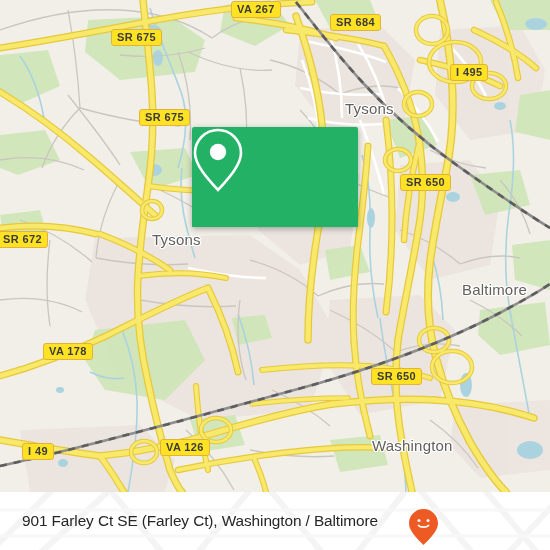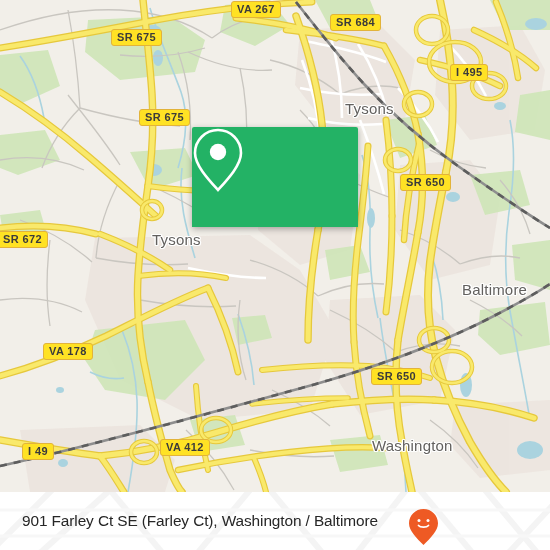--- a/index.html
+++ b/index.html
@@ -450,21 +450,21 @@
     <div class="shield" style="left:231px; top:1px;">VA 267</div>
     <div class="shield" style="left:330px; top:14px;text-align:center;">SR 684</div>
     <div class="shield" style="left:111px; top:29px;">SR 675</div>
     <div class="shield" style="left:450px; top:64px;">I 495</div>
     <div class="shield" style="left:139px; top:109px;">SR 675</div>
     <div class="shield" style="left:400px; top:174px;">SR 650</div>
     <div class="shield" style="left:-3px; top:231px;">SR 672</div>
     <div class="shield" style="left:43px; top:343px;">VA 178</div>
     <div class="shield" style="left:371px; top:368px;">SR 650</div>
     <div class="shield" style="left:22px; top:443px;">I 49</div>
-    <div class="shield" style="left:160px; top:439px;">VA 412</div>
+    <div class="shield" style="left:160px; top:439px;">VA 126</div>
 
     <div id="info-card">
       <div id="card-green">
         <span>
           <svg width="52" height="66" viewBox="0 0 52 66" aria-hidden="true">
             <path d="M26 3 C13.3 3 3 13.3 3 26 C3 38 16 52 26 63 C36 52 49 38 49 26 C49 13.3 38.7 3 26 3 Z" fill="none" stroke="#ffffff" stroke-width="2.6"></path>
             <circle cx="26" cy="25" r="8.2" fill="#ffffff"></circle>
           </svg>
         </span>
       </div>

